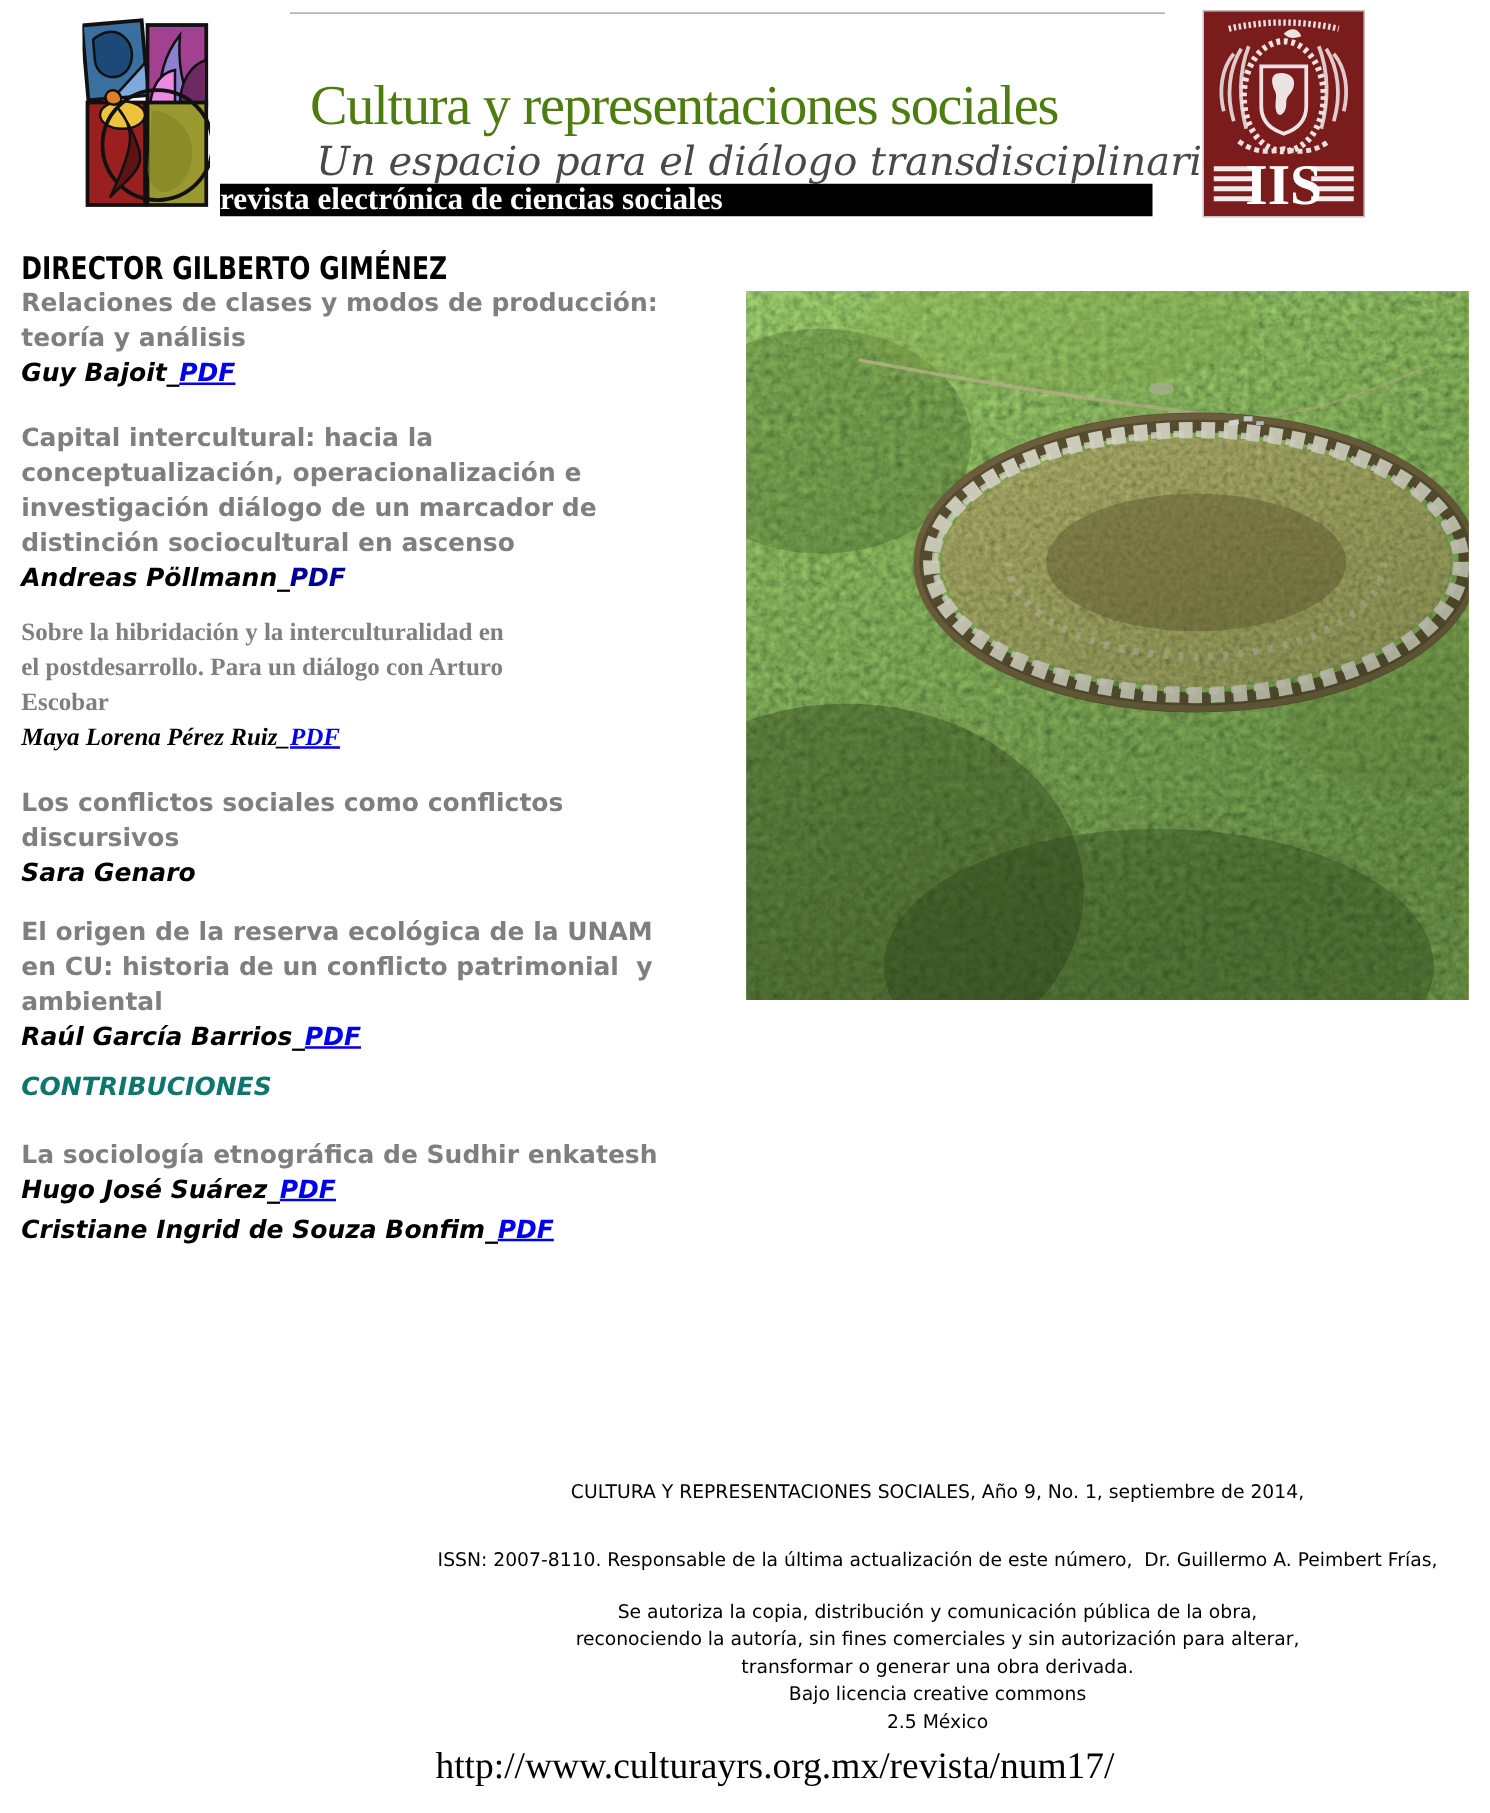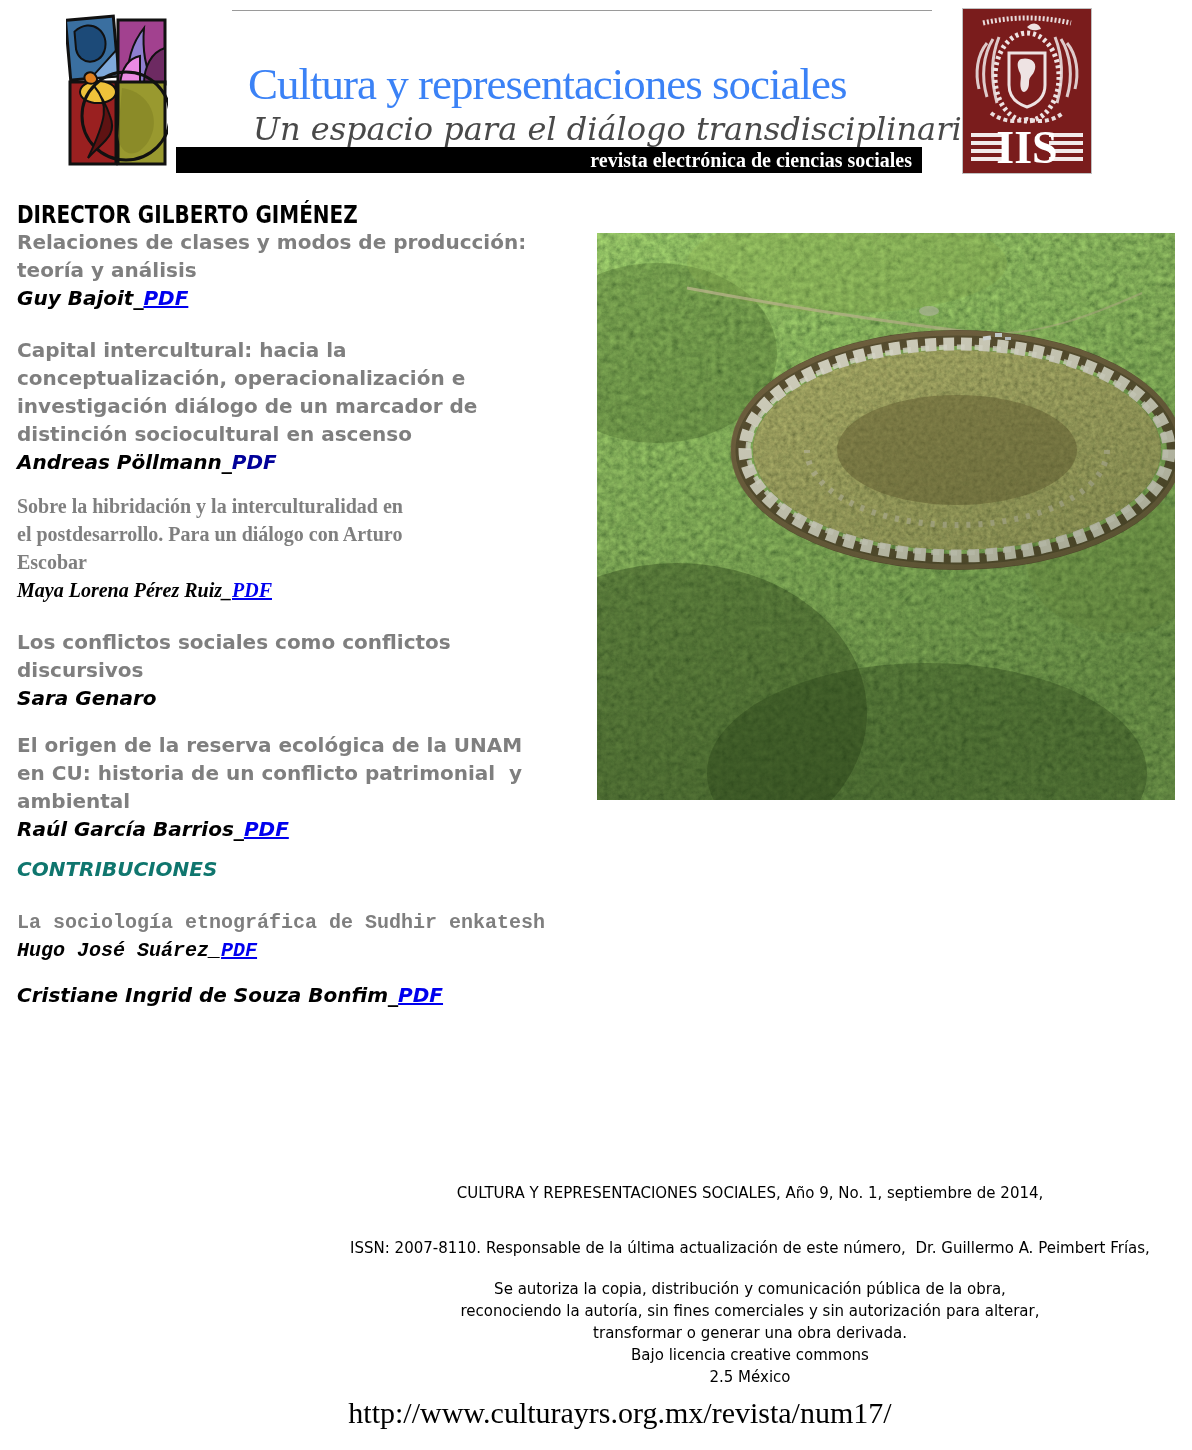--- a/index.html
+++ b/index.html
@@ -7,31 +7,31 @@
     width:1192px;height:1450px;position:relative;background:#ffffff;color:#000;
     font-family:"DejaVu Sans","Liberation Sans",sans-serif;overflow:hidden;
   }
   
   .banner{position:absolute;left:0;top:0;width:1192px;height:192px;}
   .banner-rule{position:absolute;left:232px;top:10px;width:700px;border-top:1px solid #9a9a9a;}
   .journal-logo{position:absolute;left:66px;top:8px;}
   .journal-title{
     position:absolute;left:248px;top:58px;
     font-family:"Liberation Serif","DejaVu Serif",serif;
-    font-size:45px;letter-spacing:-1px;color:#3b82f6;white-space:pre;
+    font-size:45px;letter-spacing:-1px;color:#4d7c0f;white-space:pre;
   }
   .journal-subtitle{
     position:absolute;left:253px;top:110px;
     font-family:"DejaVu Serif","Liberation Serif",serif;font-style:italic;
     font-size:32px;color:#494949;white-space:pre;
   }
   .banner-bar{
     position:absolute;left:176px;top:147px;width:746px;height:26px;background:#000;
-    color:#fff;text-align:right;font-family:"Liberation Serif",serif;font-weight:bold;
-    font-size:20px;line-height:26px;padding-right:10px;box-sizing:border-box;white-space:pre;
+    color:#fff;font-family:"Liberation Serif",serif;font-weight:bold;
+    font-size:25px;line-height:26px;padding-right:10px;box-sizing:border-box;white-space:pre;
   }
   .unam-logo{position:absolute;left:962px;top:8px;border:1px solid #c0c0c0;}
   
   .director{
     position:absolute;left:17px;top:200px;font-size:25px;font-weight:800;
     transform:scaleX(0.8);transform-origin:0 50%;white-space:pre;color:#000;
   }
   .articles{position:absolute;left:17px;top:228px;}
   .article-title{
     color:#7f7f7f;font-weight:bold;font-size:20px;line-height:28px;white-space:pre;
@@ -150,21 +150,21 @@
 
   <div style="margin-bottom:12px;">
     <div class="article-title">El origen de la reserva ecológica de la UNAM
 en CU: historia de un conflicto patrimonial  y
 ambiental</div>
     <div class="article-authors"><span>Raúl García Barrios_</span><a class="pdf-link">PDF</a></div>
   </div>
 
   <div class="contrib-heading" style="margin-bottom:26px;">CONTRIBUCIONES</div>
 
-  <div style="margin-bottom:16px;font-family:Liberation Mono, monospace;">
+  <div style="margin-bottom:4px;">
     <div class="article-title">La sociología etnográfica de Sudhir enkatesh</div>
     <div class="article-authors"><span>Hugo José Suárez_</span><a class="pdf-link">PDF</a></div>
   </div>
 
   <div>
     <div class="article-authors"><span>Cristiane Ingrid de Souza Bonfim_</span><a class="pdf-link">PDF</a></div>
   </div>
 </div>
 
 <svg class="photo" viewBox="0 0 578 567" preserveAspectRatio="none">

